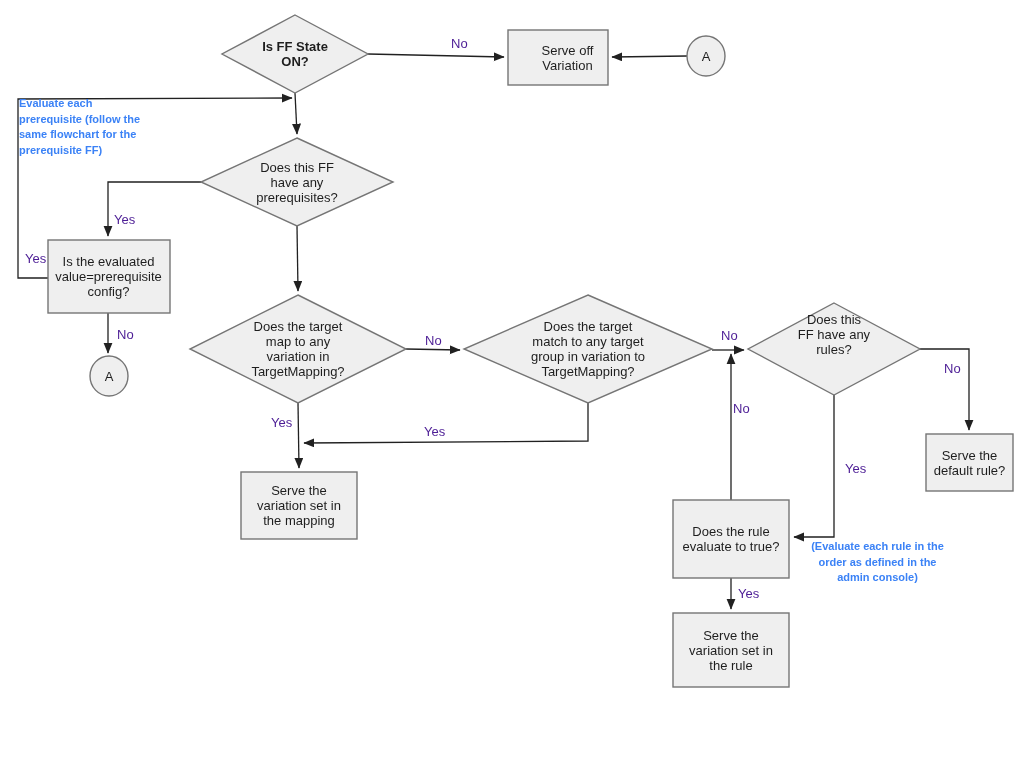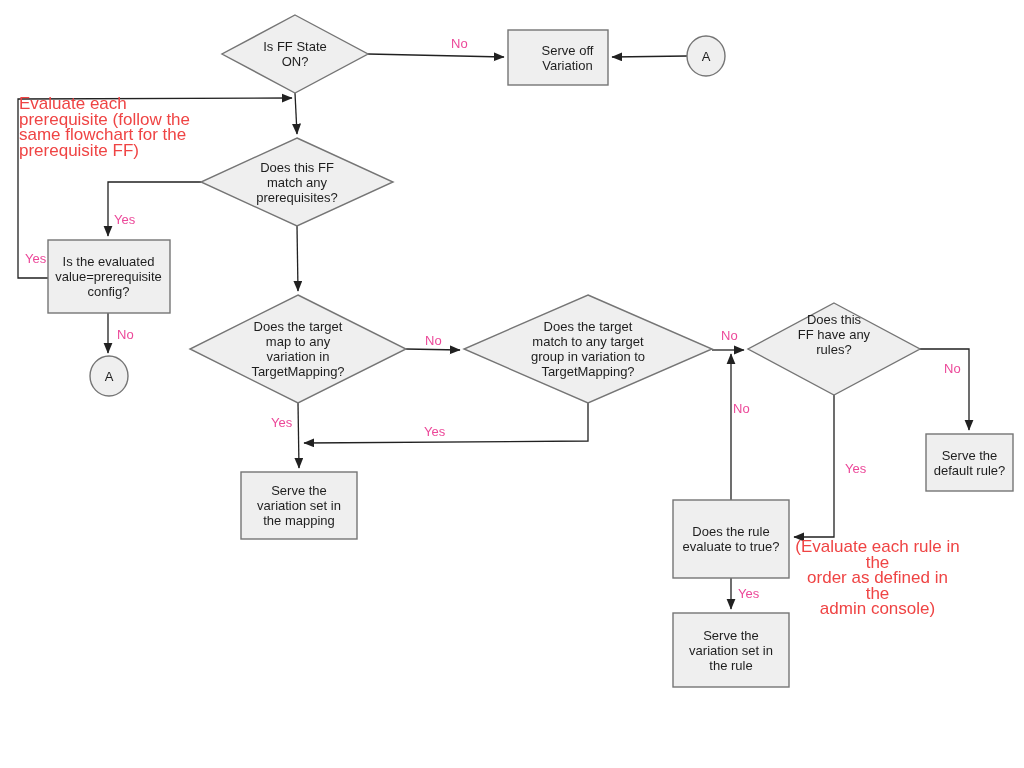--- a/index.html
+++ b/index.html
@@ -7,24 +7,24 @@
     position:relative;width:1024px;height:768px;background:#ffffff;
     font-family:"Liberation Sans", sans-serif;overflow:hidden;color:#1e1e1e;
   }
   .canvas svg{position:absolute;left:0;top:0;}
   .ntext{
     position:absolute;display:flex;align-items:center;justify-content:center;
     text-align:center;font-size:13px;line-height:15px;white-space:pre-line;
     color:#1e1e1e;pointer-events:none;
   }
   .note{
-    position:absolute;font-size:17px;line-height:15.5px;text-align:left;
-    white-space:pre-line;color:#ef4444;
+    position:absolute;font-size:11px;line-height:15.5px;text-align:left;
+    white-space:pre-line;color:#3b82f6;font-weight:bold;
   }
-  .elabel{position:absolute;font-size:13px;line-height:14px;color:#ec4899;}
+  .elabel{position:absolute;font-size:13px;line-height:14px;color:#4c1d95;}
   polygon.shape,rect.shape,ellipse.shape{fill:#efefef;stroke:#757575;stroke-width:1.4;}
   path.conn{fill:none;stroke:#212121;stroke-width:1.3;}
 </style>
 </head>
 <body>
 
 <div class="canvas">
 
   <svg width="1024" height="768" viewBox="0 0 1024 768">
     <defs>
@@ -57,27 +57,27 @@
     <ellipse class="shape" cx="109" cy="376" rx="19" ry="20"></ellipse>
     <polygon class="shape" points="298,295 406,349 298,403 190,349"></polygon>
     <polygon class="shape" points="588,295 712,349 588,403 464,349"></polygon>
     <polygon class="shape" points="834,303 920,349 834,395 748,349"></polygon>
     <rect class="shape" x="926" y="434" width="87" height="57"></rect>
     <rect class="shape" x="673" y="500" width="116" height="78"></rect>
     <rect class="shape" x="673" y="613" width="116" height="74"></rect>
     <rect class="shape" x="241" y="472" width="116" height="67"></rect>
   </svg>
 
-  <div class="ntext" style="left:222px;top:15px;width:146px;height:78px;">Is FF State
+  <div class="ntext" style="left:222px;top:15px;width:146px;height:78px;font-weight:bold;">Is FF State
 ON?</div>
   <div class="ntext" style="left:508px;top:30px;width:119px;height:55px;">Serve off
 Variation</div>
   <div class="ntext" style="left:688px;top:36px;width:36px;height:40px;">A</div>
   <div class="ntext" style="left:201px;top:138px;width:192px;height:88px;">Does this FF
-match any
+have any
 prerequisites?</div>
   <div class="ntext" style="left:48px;top:240px;width:121px;height:73px;">Is the evaluated
 value=prerequisite
 config?</div>
   <div class="ntext" style="left:91px;top:356px;width:36px;height:40px;">A</div>
   <div class="ntext" style="left:190px;top:295px;width:216px;height:108px;">Does the target
 map to any
 variation in
 TargetMapping?</div>
   <div class="ntext" style="left:464px;top:295px;width:248px;height:108px;">Does the target

